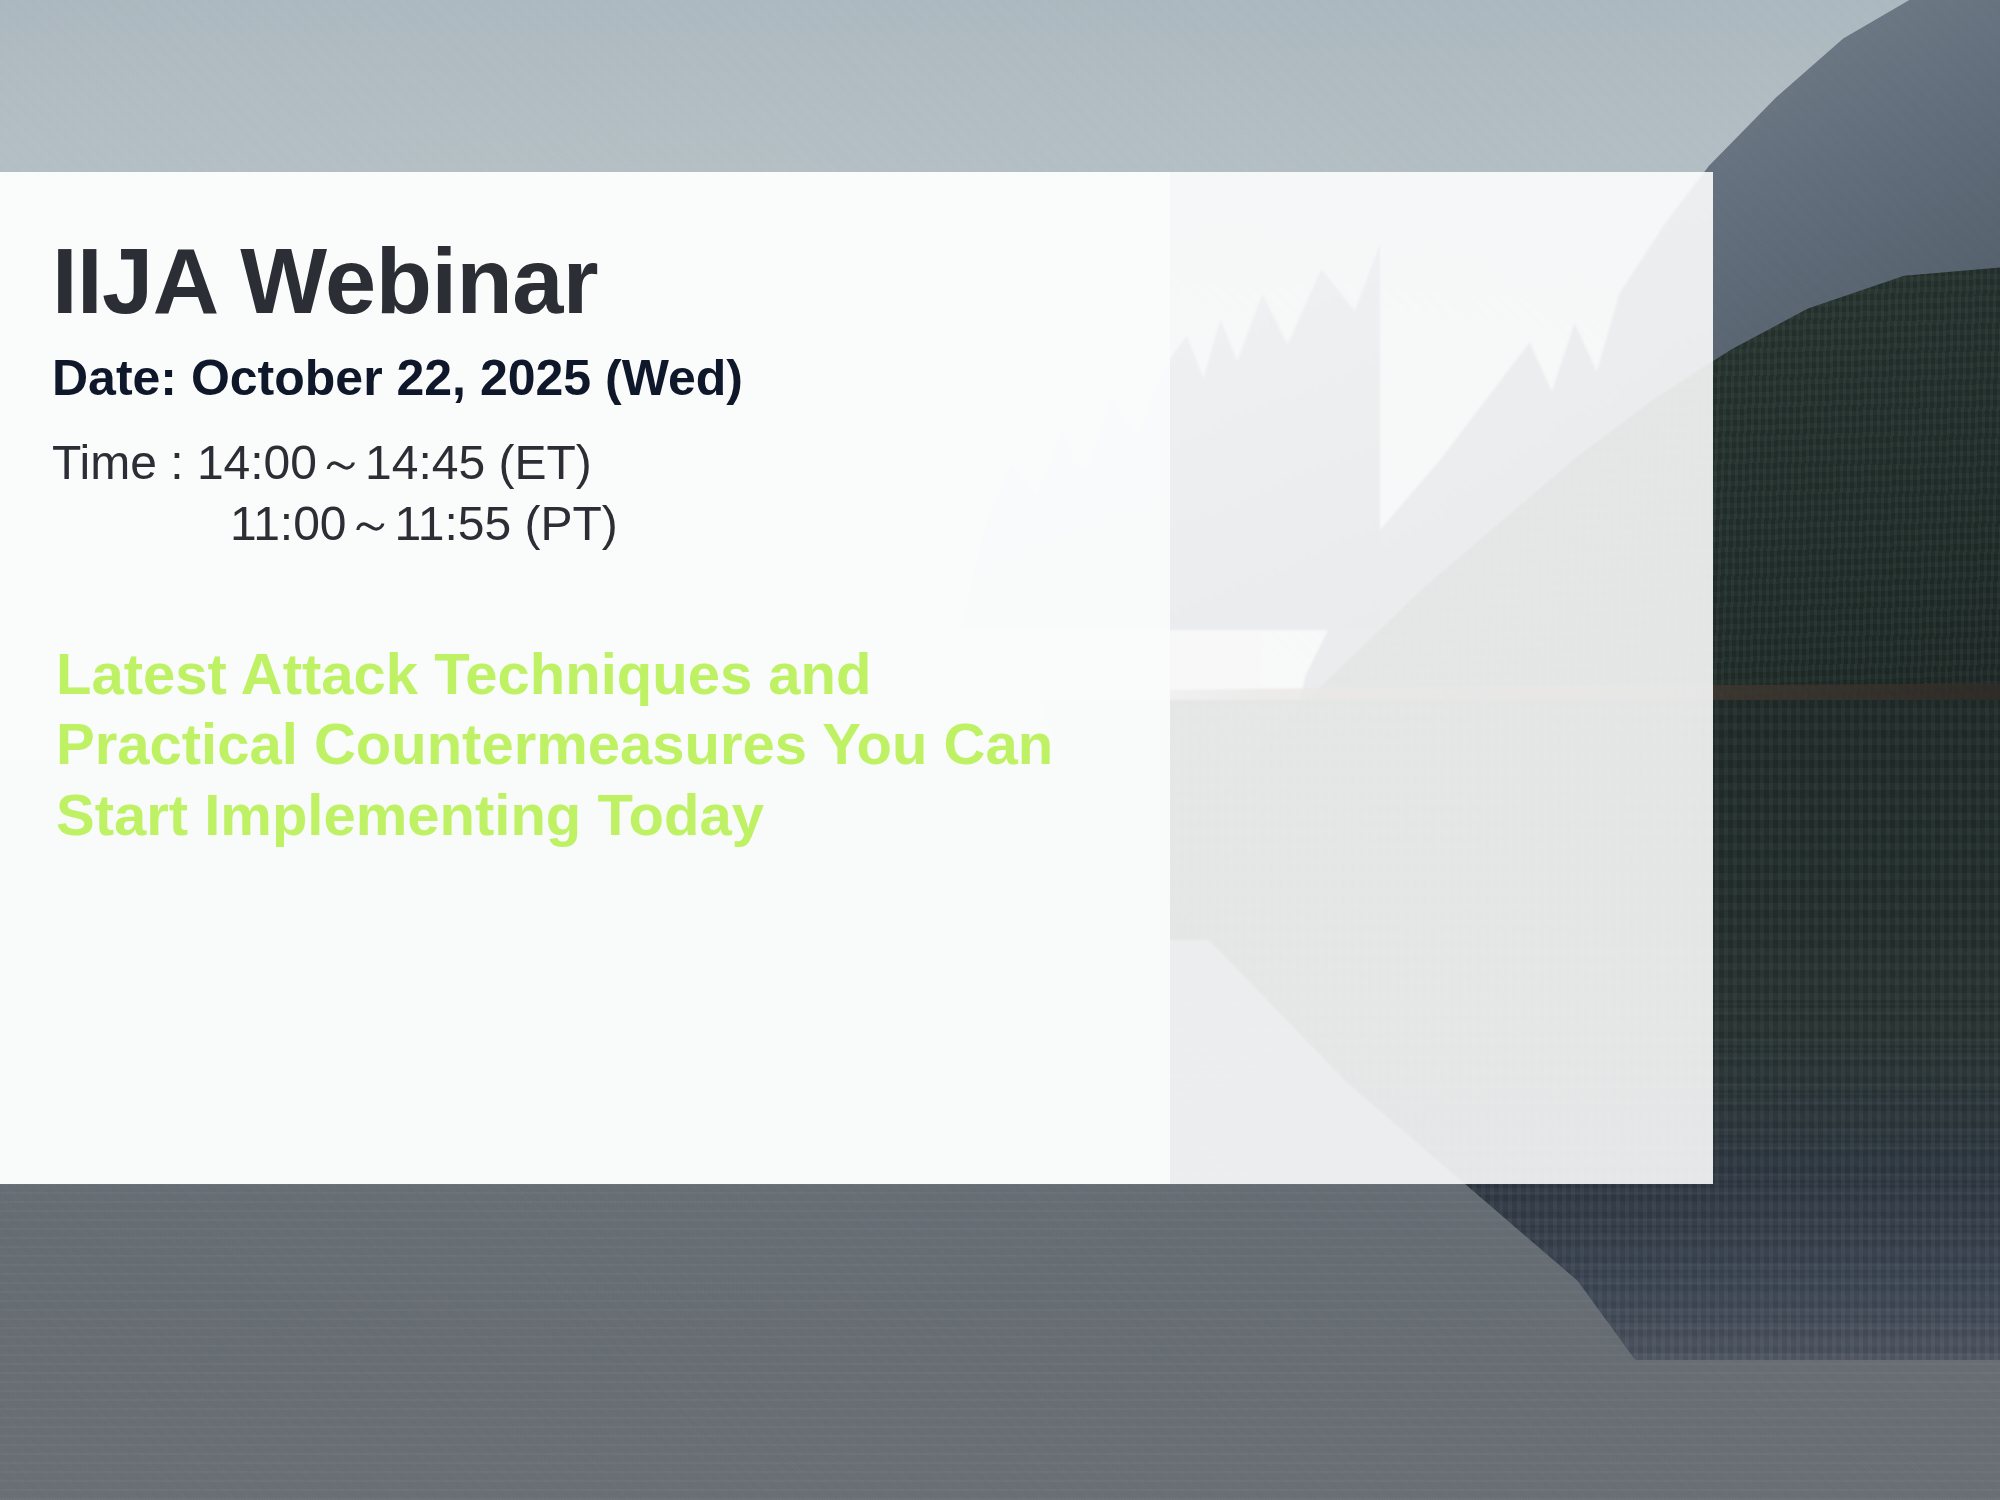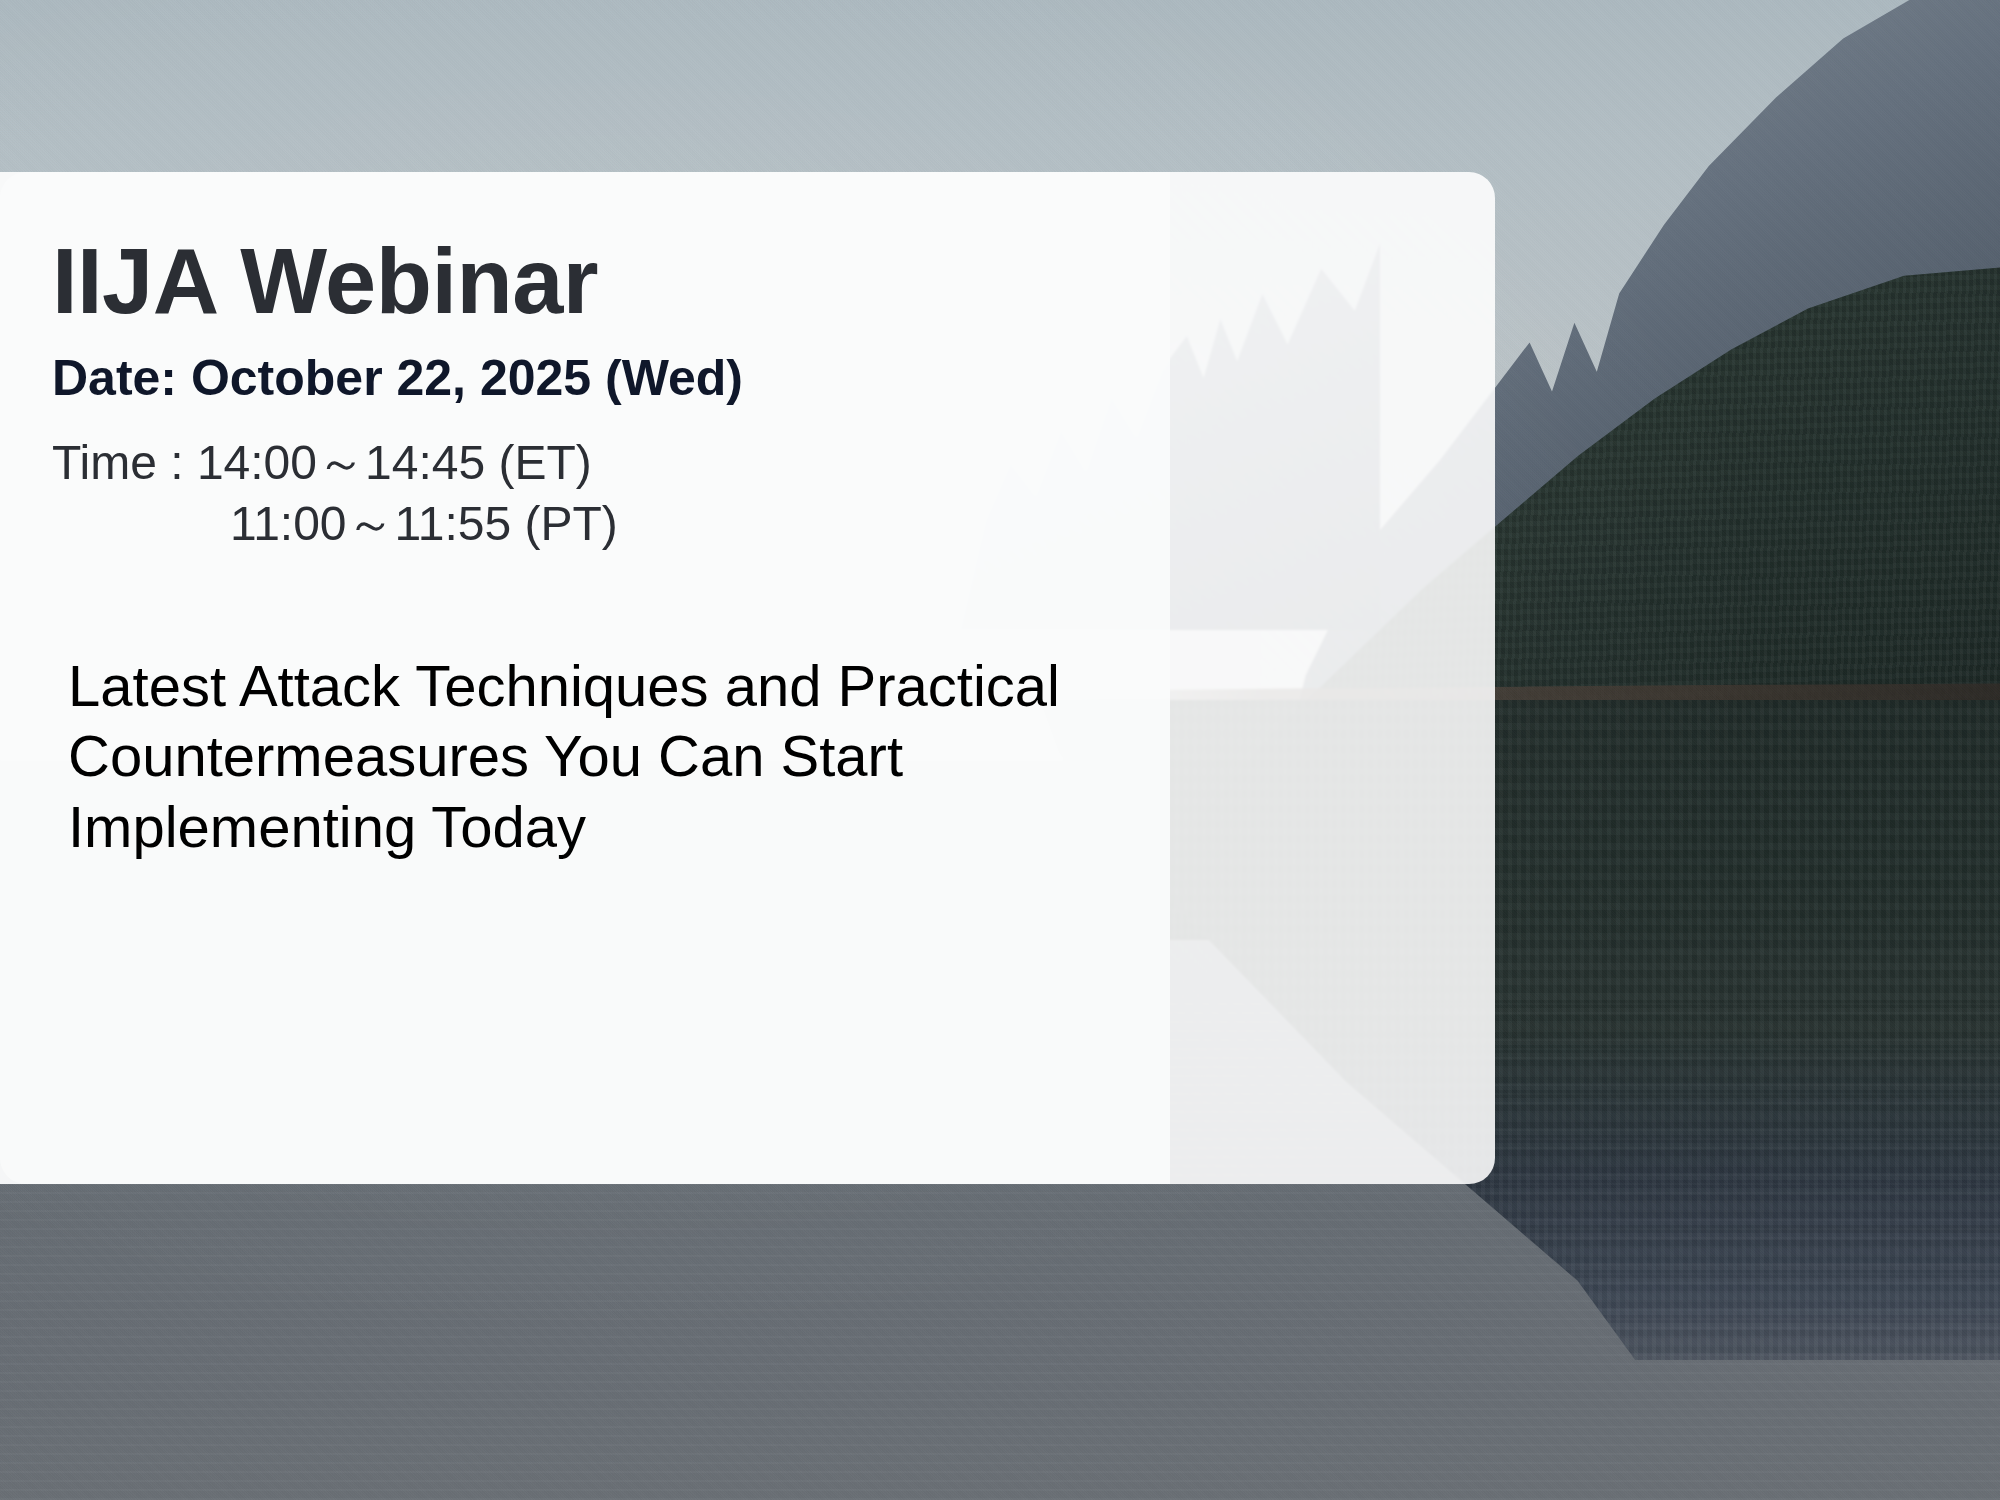--- a/index.html
+++ b/index.html
@@ -160,25 +160,24 @@
     background-image: repeating-linear-gradient(45deg,
         rgba(255,255,255,.012) 0 1px, rgba(0,0,0,.012) 1px 2px);
     pointer-events: none;
   }
 
   
   .panel {
     position: absolute;
     left: 0;
     top: 172px;
-    width: 1495px;
+    width: 1713px;
     height: 1012px;
     background: rgba(255,255,255,0.88);
     backdrop-filter: blur(1px);
-    border-radius: 26px;
   }
   
   .panel-solid {
     position: absolute;
     left: 0; top: 0;
     width: 1170px; height: 100%;
     background: rgba(250,251,251,0.97);
   }
 
   .panel-content {
@@ -213,26 +212,26 @@
     font-weight: 400;
     line-height: 1.28;
     color: #2b2e34;
     white-space: pre;
   }
   .time-line-2 {
     display: block;
     padding-left: 178px;
   }
   .session-title {
-    margin: 16px;
+    margin: 4px;
     padding-top: 80px;
     font-size: 58px;
-    font-weight: 400;
+    font-weight: 700;
     line-height: 1.22;
-    color: #000000;
+    color: #bef264;
     max-width: 1010px;
   }
 </style>
 </head>
 <body>
 
 <div id="slide">
 
   <div class="photo">
     <div class="sky"></div>

